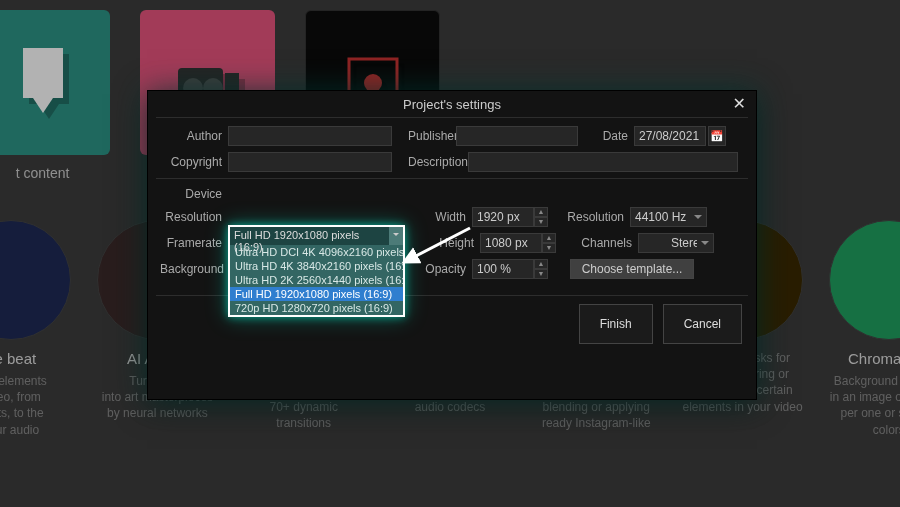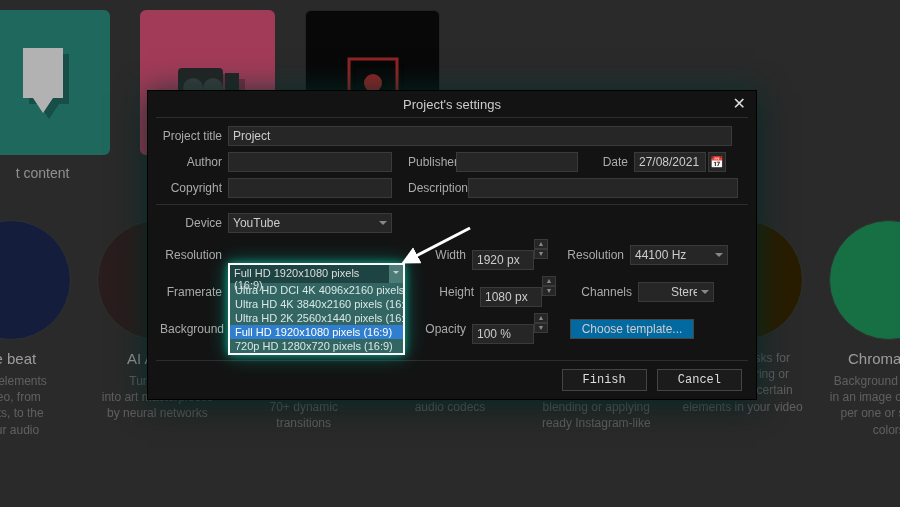--- a/index.html
+++ b/index.html
@@ -32,27 +32,27 @@
   .row { display:flex; align-items:center; margin-bottom:6px; }
   .lab { width:68px; text-align:right; padding-right:6px; }
   .labR { width:48px; text-align:right; padding-right:6px; margin-left:16px;}
   .inp, .sel { background:#262626; border:1px solid #3a3a3a; color:#ccc; height:20px; padding:0 4px; font-size:12px;}
   .sel { appearance:none; padding-right:16px; position:relative;}
   .selwrap { position:relative; display:inline-block;}
   .selwrap::after { content:""; position:absolute; right:5px; top:8px; border:4px solid transparent; border-top-color:#888; pointer-events:none;}
   .wide { width:504px;}
   .mid { width:164px;}
   .spin { display:flex; }
-  .spin input { width:62px;margin-top:11px;}
+  .spin input { width:62px;}
   .spinbtns { display:flex; flex-direction:column; }
   .spinbtns div { width:14px; height:10px; background:#262626; border:1px solid #3a3a3a; font-size:7px; color:#888; text-align:center; line-height:7px; cursor:pointer;}
   .calbtn { width:18px; height:20px; background:#262626; border:1px solid #3a3a3a; margin-left:2px; display:flex; align-items:center; justify-content:center; font-size:11px;}
   .btnrow { display:flex; justify-content:flex-end; gap:10px; padding:8px 14px 0 0;}
-  .btn { background:#1b1b1b; border:1px solid #444; color:#ddd; font-size:12px; padding:3px 20px; cursor:pointer;font-family:Liberation Mono, monospace;}
-  .choosebtn { background:#0369a1; border:1px solid #444; color:#ccc; font-size:12px; width:124px; height:20px; cursor:pointer; text-align:center;}
+  .btn { background:#1b1b1b; border:1px solid #444; color:#ddd; font-size:12px; padding:12px 20px; cursor:pointer;}
+  .choosebtn { background:#404040; border:1px solid #444; color:#ccc; font-size:12px; width:124px; height:20px; cursor:pointer; text-align:center;}
 
   
   .reswrap { position:relative; }
   .resbox { position:absolute; left:0; top:8px; width:177px; border:2px solid #fff; background:#336663; z-index:10; box-shadow:0 0 20px rgba(0,255,220,0.35), 0 0 8px rgba(0,255,220,0.5);}
   .resbox .top { display:flex; height:18px;}
   .resbox .top .val { flex:1; background:#1d4442; color:#ddd; font-size:11px; padding:2px 4px;}
   .resbox .top .dd { width:14px; background:#4c7b78; display:flex; align-items:center; justify-content:center;}
   .resbox .top .dd::after{ content:""; border:3px solid transparent; border-top-color:#ccc;}
   .resbox .opts { font-size:11px; color:#d8e8e6;}
   .resbox .opts div { padding:1px 5px; white-space:nowrap; overflow:hidden; cursor:pointer;}
@@ -137,42 +137,37 @@
 </svg>
 
 <div class="modal">
   <div class="titlebar">
     <span class="t">Project's settings</span>
     <span class="closebtn">✕</span>
   </div>
   <hr class="sep">
   <div class="form">
     <div class="row">
-      <span class="lab">Project title</span>
-      <input class="inp wide" value="Project" style="">
-    </div>
-    <div class="row">
       <span class="lab">Author</span>
       <input class="inp mid" style="">
       <span class="labR">Publisher</span>
       <input class="inp mid" style="width: 122px;">
       <span class="labR" style="width:40px">Date</span>
       <input class="inp" style="width: 72px;" value="27/08/2021">
       <div class="calbtn">📅</div>
     </div>
     <div class="row">
       <span class="lab">Copyright</span>
       <input class="inp mid" style="">
       <span class="labR" style="width:60px">Description</span>
       <input class="inp" style="width: 270px;">
     </div>
     <hr class="sep" style="margin:6px -4px 8px">
     <div class="row">
       <span class="lab">Device</span>
-      <span class="selwrap"><input class="inp sel mid" readonly="" value="YouTube" style=""></span>
     </div>
     <div class="row">
       <span class="lab">Resolution</span>
       <span class="reswrap" style="width:166px">
         <div class="resbox">
           <div class="top">
               <div class="val">Full HD 1920x1080 pixels (16:9)</div>
               <div class="dd"></div>
             </div>
           <div class="opts" id="resopts">
@@ -186,21 +181,21 @@
       </span>
       <span class="labR" style="width:62px">Width</span>
       <span class="spin">
           <input class="inp" value="1920 px" style="">
           <span class="spinbtns">
             <div>▲</div>
             <div>▼</div>
           </span>
         </span>
       <span class="labR" style="width:66px">Resolution</span>
-      <span class="selwrap"><input class="inp sel" style="width: 98px;" readonly="" value="44100 Hz"></span>
+      <span class="selwrap"><input class="inp sel" style="width: 77px;" readonly="" value="44100 Hz"></span>
     </div>
     <div class="row">
       <span class="lab">Framerate</span>
       <span style="width:166px"></span>
       <span class="labR" style="width:70px">Height</span>
       <span class="spin">
           <input class="inp" value="1080 px" style="">
           <span class="spinbtns">
             <div>▲</div>
             <div>▼</div>

